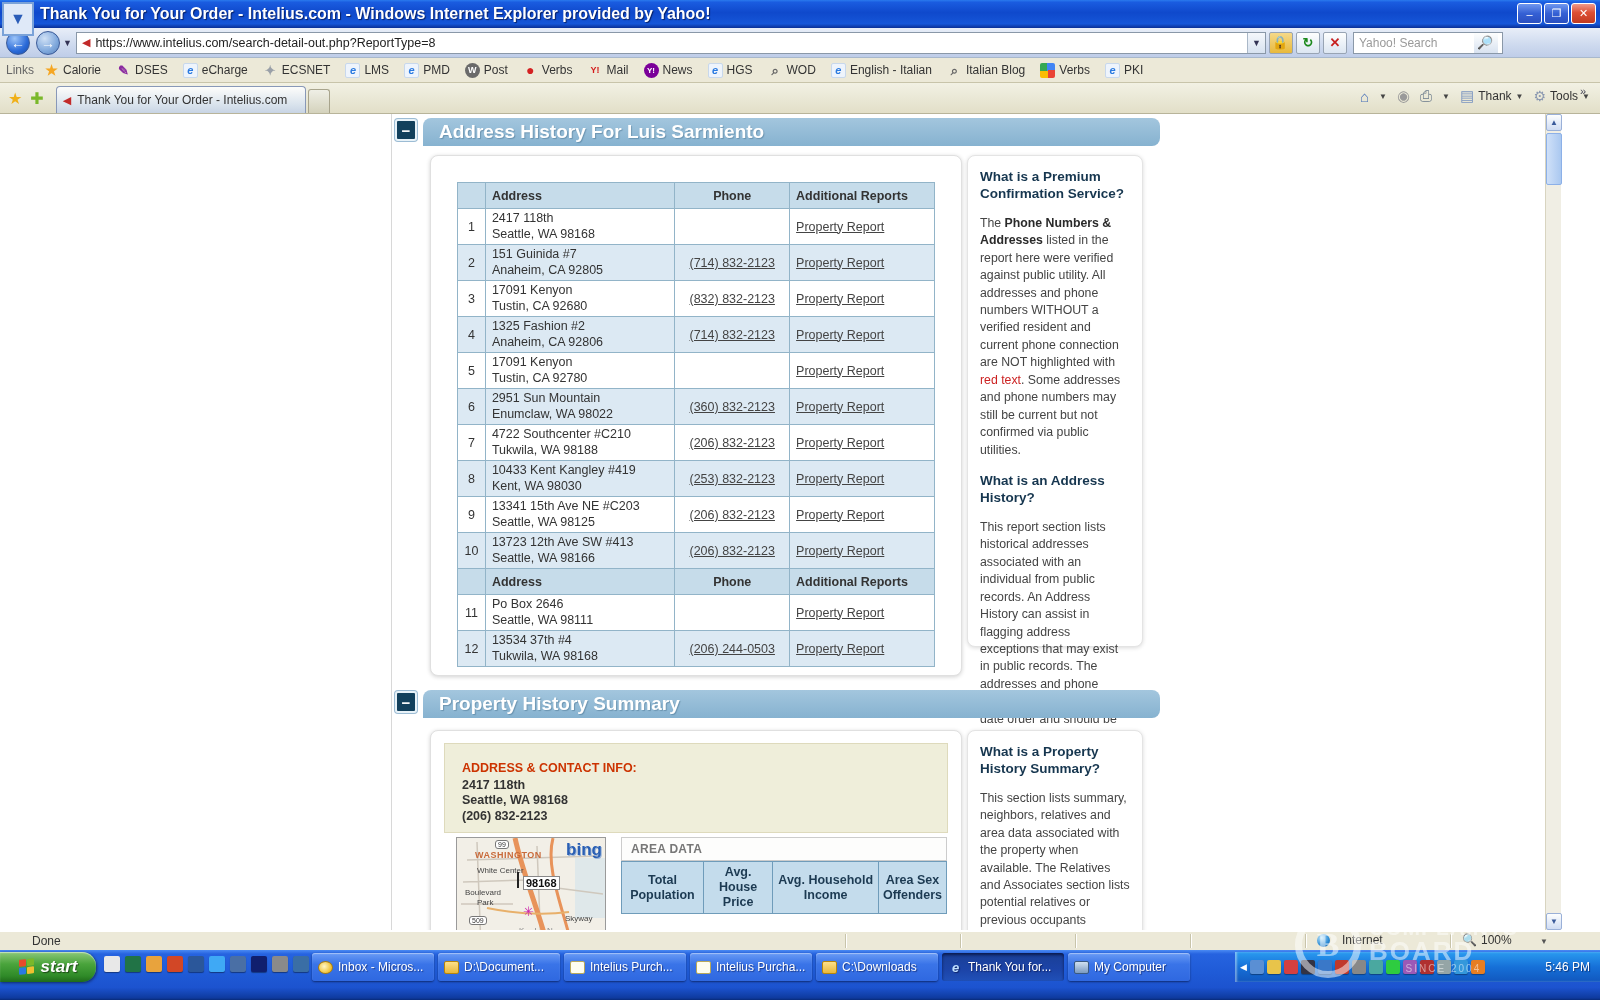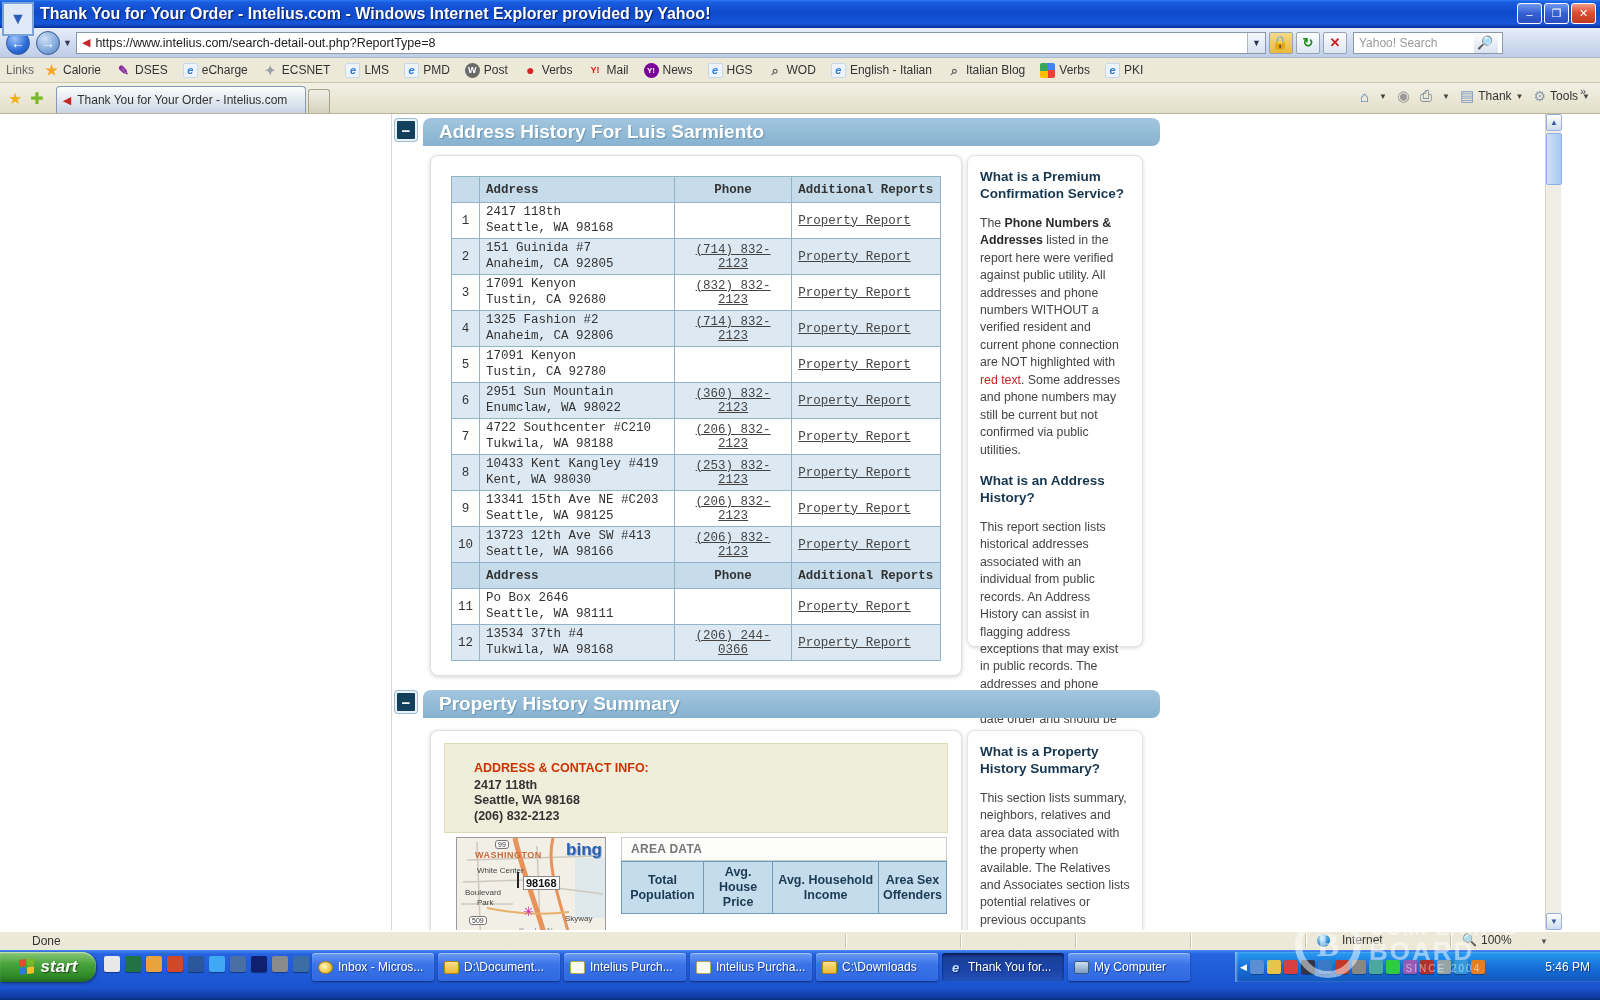--- a/index.html
+++ b/index.html
@@ -94,42 +94,42 @@
   #vline { position:absolute; left:391px; top:0; width:1px; height:816px; background:#d8d8d8; }
   .sec-minus { position:absolute; width:22px; height:22px; background:#12405c; border-radius:3px;
     color:#fff; font-weight:bold; font-size:15px; display:flex; align-items:center; justify-content:center;
     border:2px solid #e8f2f8; box-shadow:0 0 0 1px #9cbcd4; z-index:3; }
   .sec-bar { position:absolute; height:28px; background:linear-gradient(180deg,#a3c6de,#86b2d0);
     border-radius:8px 8px 8px 0; color:#fff; font-weight:bold; font-size:19px; line-height:28px;
     padding-left:16px; text-shadow:1px 1px 1px rgba(40,80,110,.35); }
   .card { position:absolute; background:#fff; border:1px solid #e0e0e0; border-radius:8px;
     box-shadow:0 1px 4px rgba(0,0,0,.18); }
   
-  #addr-table { border-collapse:collapse; margin:20px;font-family:Liberation Mono, monospace; }
+  #addr-table { border-collapse:collapse; margin:26px; }
   #addr-table th, #addr-table td { border:1px solid #92b4c8; font-size:12.5px; color:#333; }
   #addr-table th { background:#c6dcea; font-weight:bold; text-align:left; height:26px; padding:2px 6px; }
   #addr-table th.c-num { width:28px; }
   #addr-table th.c-phone { text-align:center; }
   #addr-table td { height:36px; padding:2px 6px; }
   #addr-table tr.alt td { background:#dcE9f3; background:#dce9f3; }
   td.t-num { text-align:center; color:#555; width:28px; }
   td.t-addr { width:202px; line-height:1.22; }
   td.t-phone { width:122px; text-align:center; }
   td.t-rep { width:153px; }
   .tbl-link { color:#444; text-decoration:underline; cursor:pointer; }
   
   .side-card { position:absolute; background:#fff; border:1px solid #e4e4e4; border-radius:8px;
     box-shadow:0 1px 4px rgba(0,0,0,.15); padding:13px 12px; }
   .side-h { color:#16364f; font-weight:bold; font-size:13.5px; line-height:1.25; margin-bottom:12px; }
   .side-p { color:#444; font-size:12.3px; line-height:1.42; margin-bottom:14px; }
   .seg-b { font-weight:bold; color:#2a2a2a; }
   .seg-r { color:#cc2222; }
   
   #contact-box { position:absolute; left:13px; top:12px; width:504px; height:90px; background:#efeeda;
-    border:1px solid #deda bc; border:1px solid #dedabc; padding:17px 0 0 29px; }
+    border:1px solid #deda bc; border:1px solid #dedabc; padding:17px 0 0 17px; }
   #contact-head { color:#cc3300; font-weight:bold; font-size:12.5px; margin-bottom:3px; }
   .contact-line { color:#333; font-weight:bold; font-size:12.5px; line-height:1.22; }
   
   #map { position:absolute; left:25px; top:106px; width:150px; height:112px; border:1px solid #9a9a9a;
     background:#f2efe7; overflow:hidden; }
   #map svg { position:absolute; left:0; top:0; }
   .maplbl { position:absolute; font-size:8px; color:#444; white-space:nowrap; }
   #lbl-washington { left:18px; top:12px; color:#c86a3a; font-weight:bold; font-size:9px; letter-spacing:.5px; }
   #lbl-whitecenter { left:20px; top:28px; }
   #lbl-zip { left:66px; top:38px; font-size:11px; font-weight:bold; color:#111; background:#fff;
@@ -468,21 +468,21 @@
               </td>
               <td class="t-phone"></td>
               <td class="t-rep"><a class="tbl-link">Property Report</a></td>
             </tr>
             <tr class="alt">
               <td class="t-num">12</td>
               <td class="t-addr">
                 <div>13534 37th #4</div>
                 <div>Tukwila, WA 98168</div>
               </td>
-              <td class="t-phone"><a class="tbl-link">(206) 244-0366</a></td>
+              <td class="t-phone"><a class="tbl-link">(206) 244-0503</a></td>
               <td class="t-rep"><a class="tbl-link">Property Report</a></td>
             </tr>
           </tbody>
       </table>
     </div>
 
     <div class="side-card" style="left:967px;top:41px;width:176px;height:492px;">
       <div class="side-h">What is a Premium Confirmation Service?</div>
       <div class="side-p"><span>The </span><span class="seg-b">Phone Numbers &amp; Addresses</span><span> listed in the report here were verified against public utility. All addresses and phone numbers WITHOUT a verified resident and current phone connection are NOT highlighted with </span><span class="seg-r">red text</span><span>. Some addresses and phone numbers may still be current but not confirmed via public utilities.</span></div>
       <div class="side-h">What is an Address History?</div>

